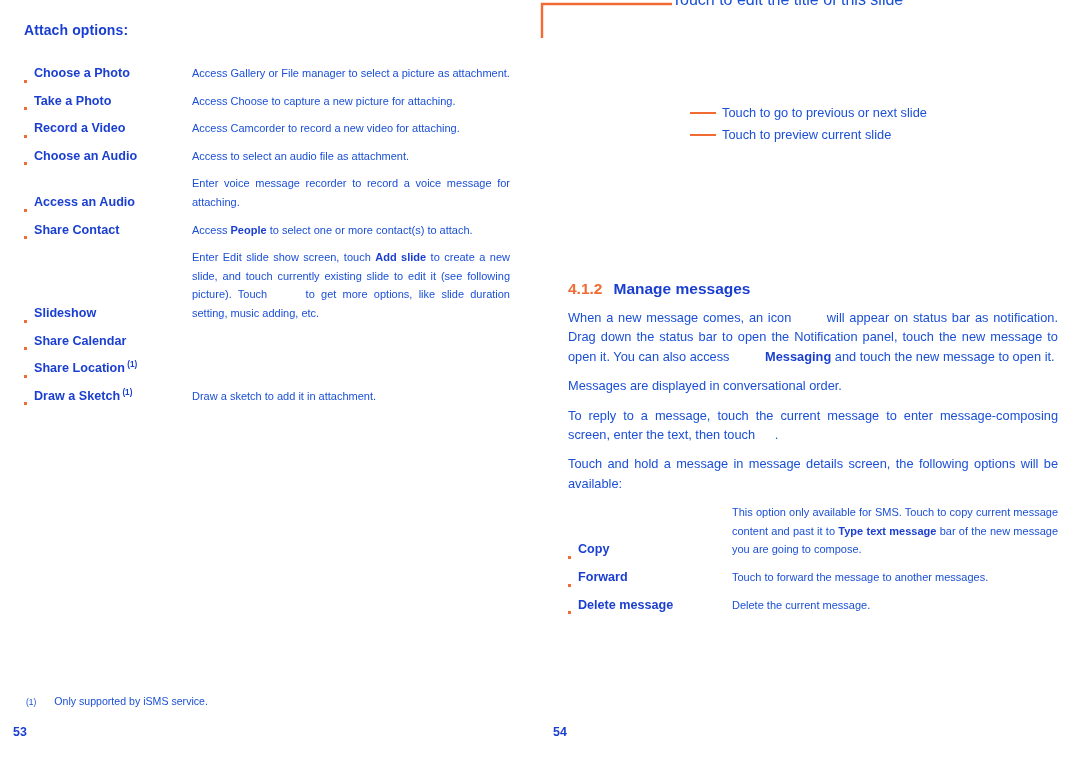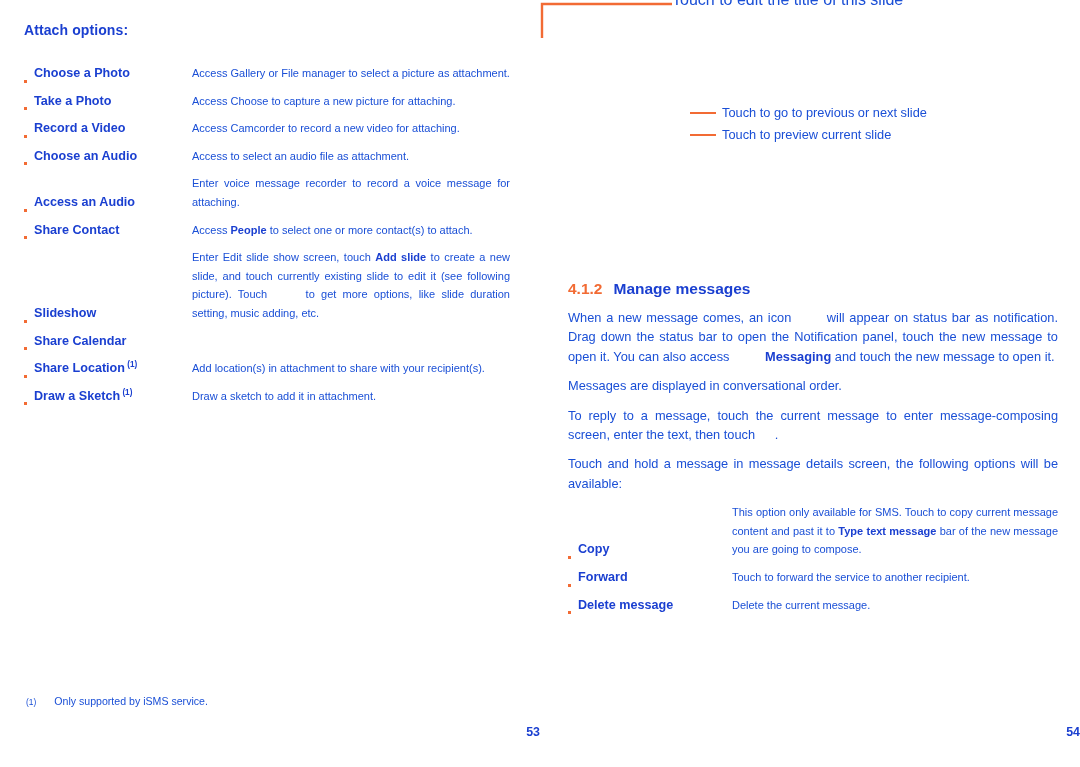--- a/index.html
+++ b/index.html
@@ -166,22 +166,22 @@
   }
   .footnote .fn-mark {
     font-size: 8.4px;
     padding-top: 1px;
   }
 
   .folio {
     position: absolute;
     bottom: 28px;
     width: 100%;
-    left: 0;
-    text-align: right;
+    left: 13px;
+    text-align: left;
     font-size: 12.4px;
     font-weight: bold;
     color: #1a3fd0;
   }
   .page-left  .folio { padding-right: 40px; }
   .page-right .folio { padding-right: 6px; }
 </style>
 </head>
 <body>
 
@@ -245,21 +245,20 @@
           <div class="bullet">
             <i></i>
           </div>
           <div class="term">Share Calendar</div>
         </div>
         <div class="defrow">
           <div class="bullet">
             <i></i>
           </div>
           <div class="term">Share Location<sup> (1)</sup></div>
-          <div class="desc"><span>Add location(s) in attachment to share with your recipient(s).</span></div>
         </div>
         <div class="defrow">
           <div class="bullet">
             <i></i>
           </div>
           <div class="term">Draw a Sketch<sup> (1)</sup></div>
           <div class="desc"><span>Draw a sketch to add it in attachment.</span></div>
         </div>
       </div>
 
@@ -314,21 +313,21 @@
             <i></i>
           </div>
           <div class="term">Copy</div>
           <div class="desc"><span>This option only available for SMS. Touch to copy current message content and past it to </span><b>Type text message</b><span> bar of the new message you are going to compose.</span></div>
         </div>
         <div class="defrow">
           <div class="bullet">
             <i></i>
           </div>
           <div class="term">Forward</div>
-          <div class="desc"><span>Touch to forward the service to another recipient.</span></div>
+          <div class="desc"><span>Touch to forward the message to another messages.</span></div>
         </div>
         <div class="defrow">
           <div class="bullet">
             <i></i>
           </div>
           <div class="term">Delete message</div>
           <div class="desc"><span>Delete the current message.</span></div>
         </div>
       </div>
 

